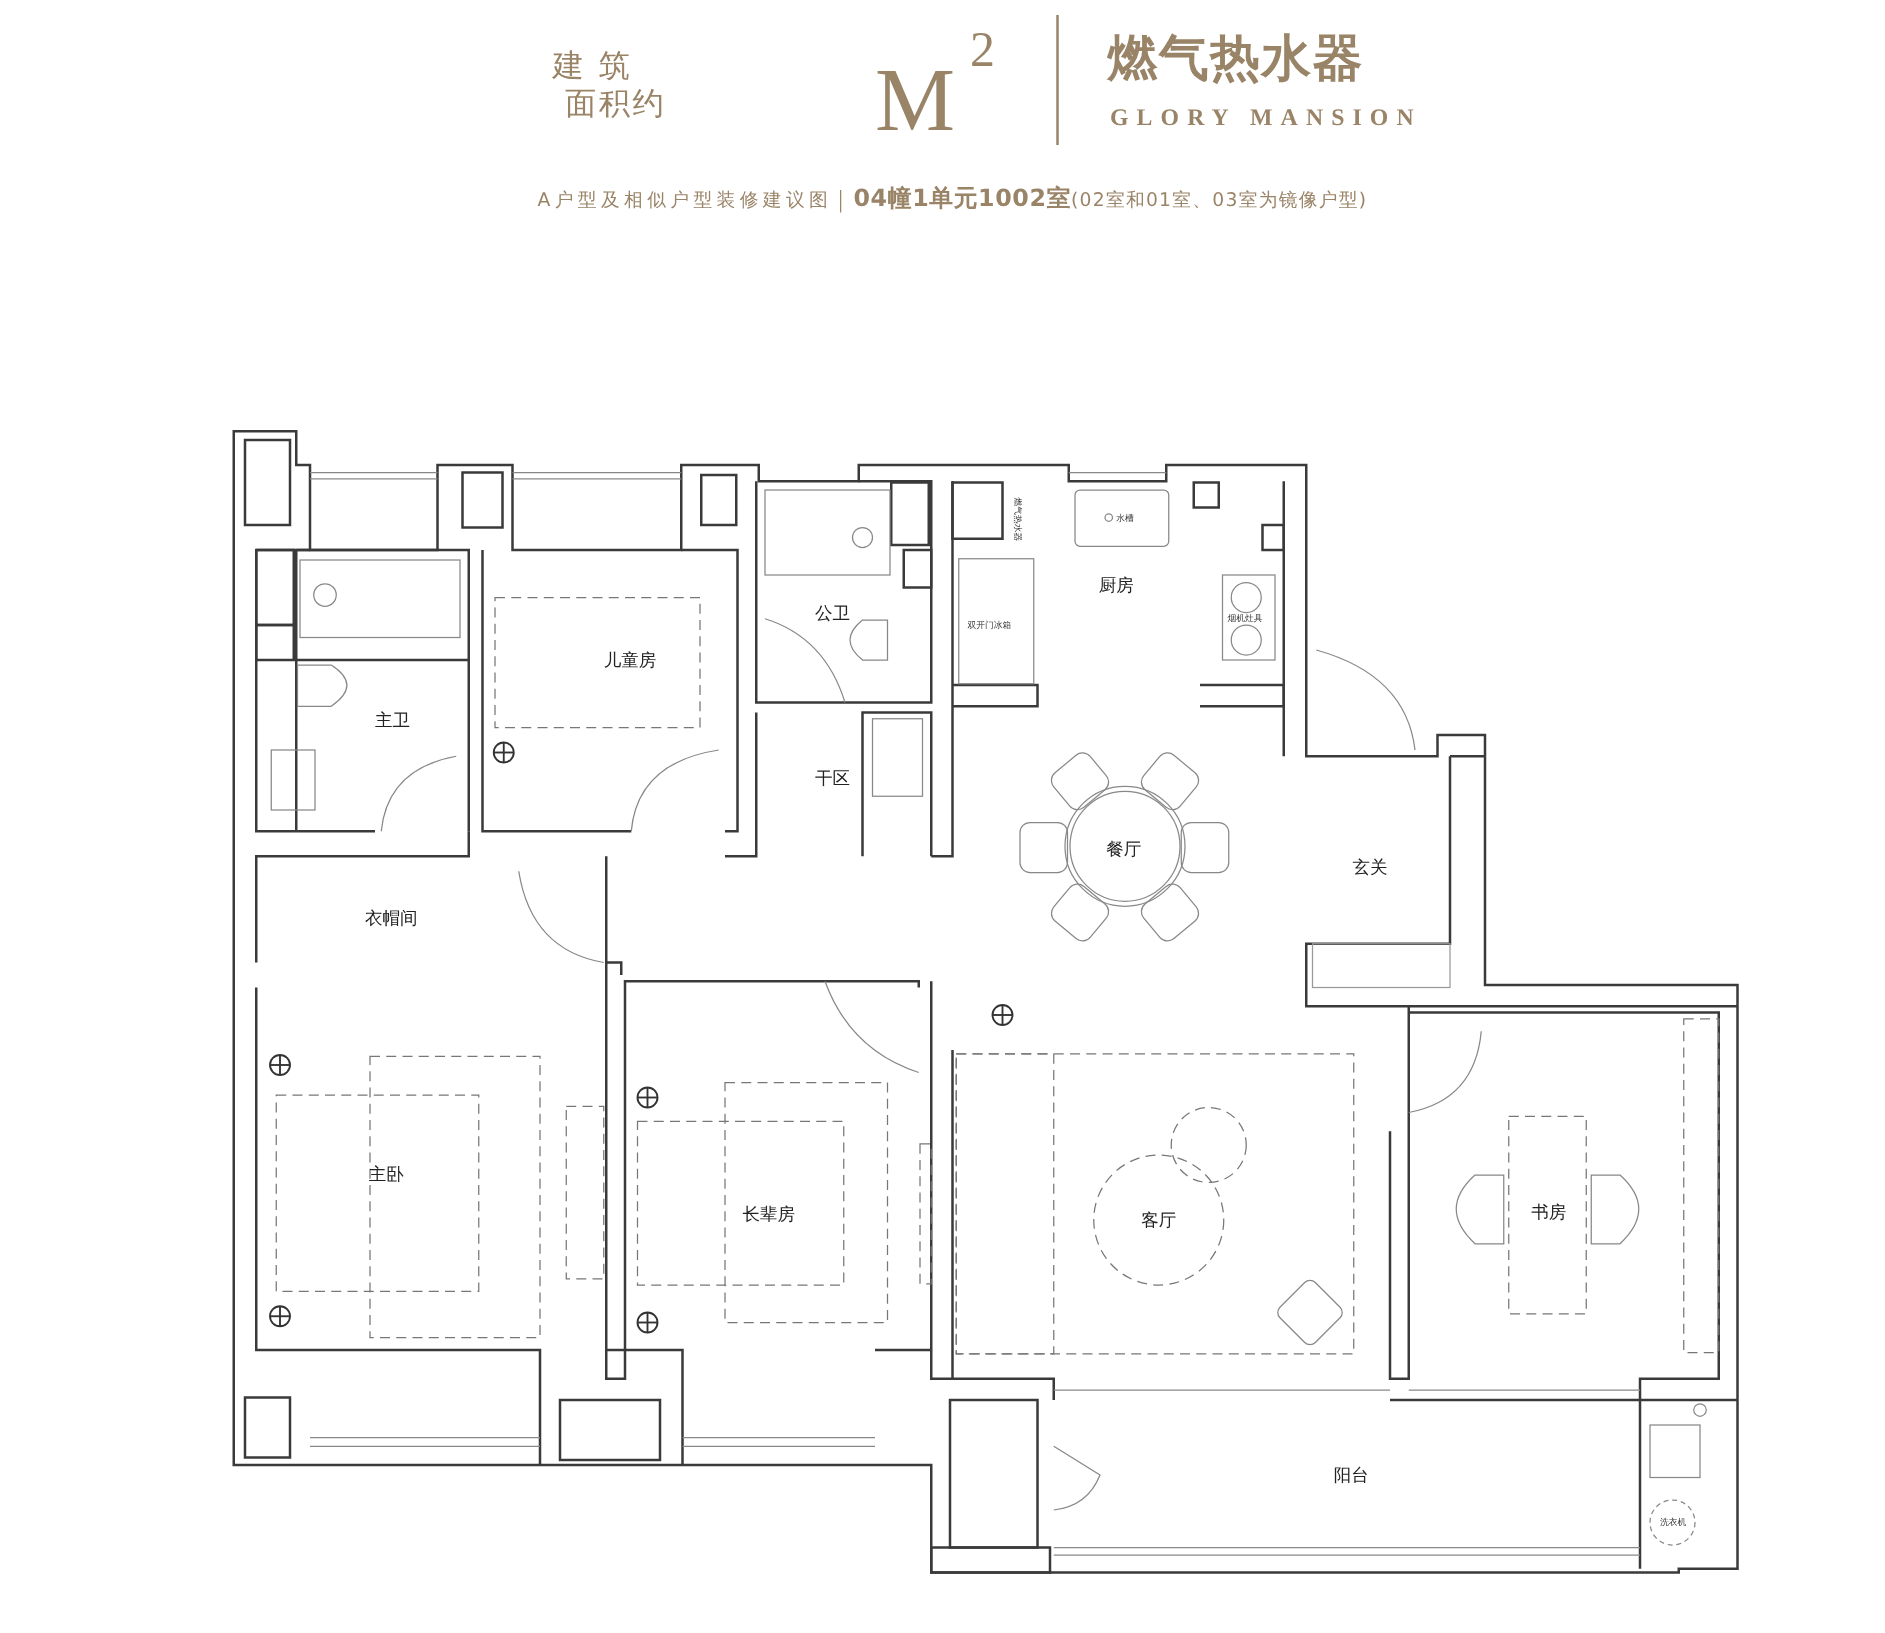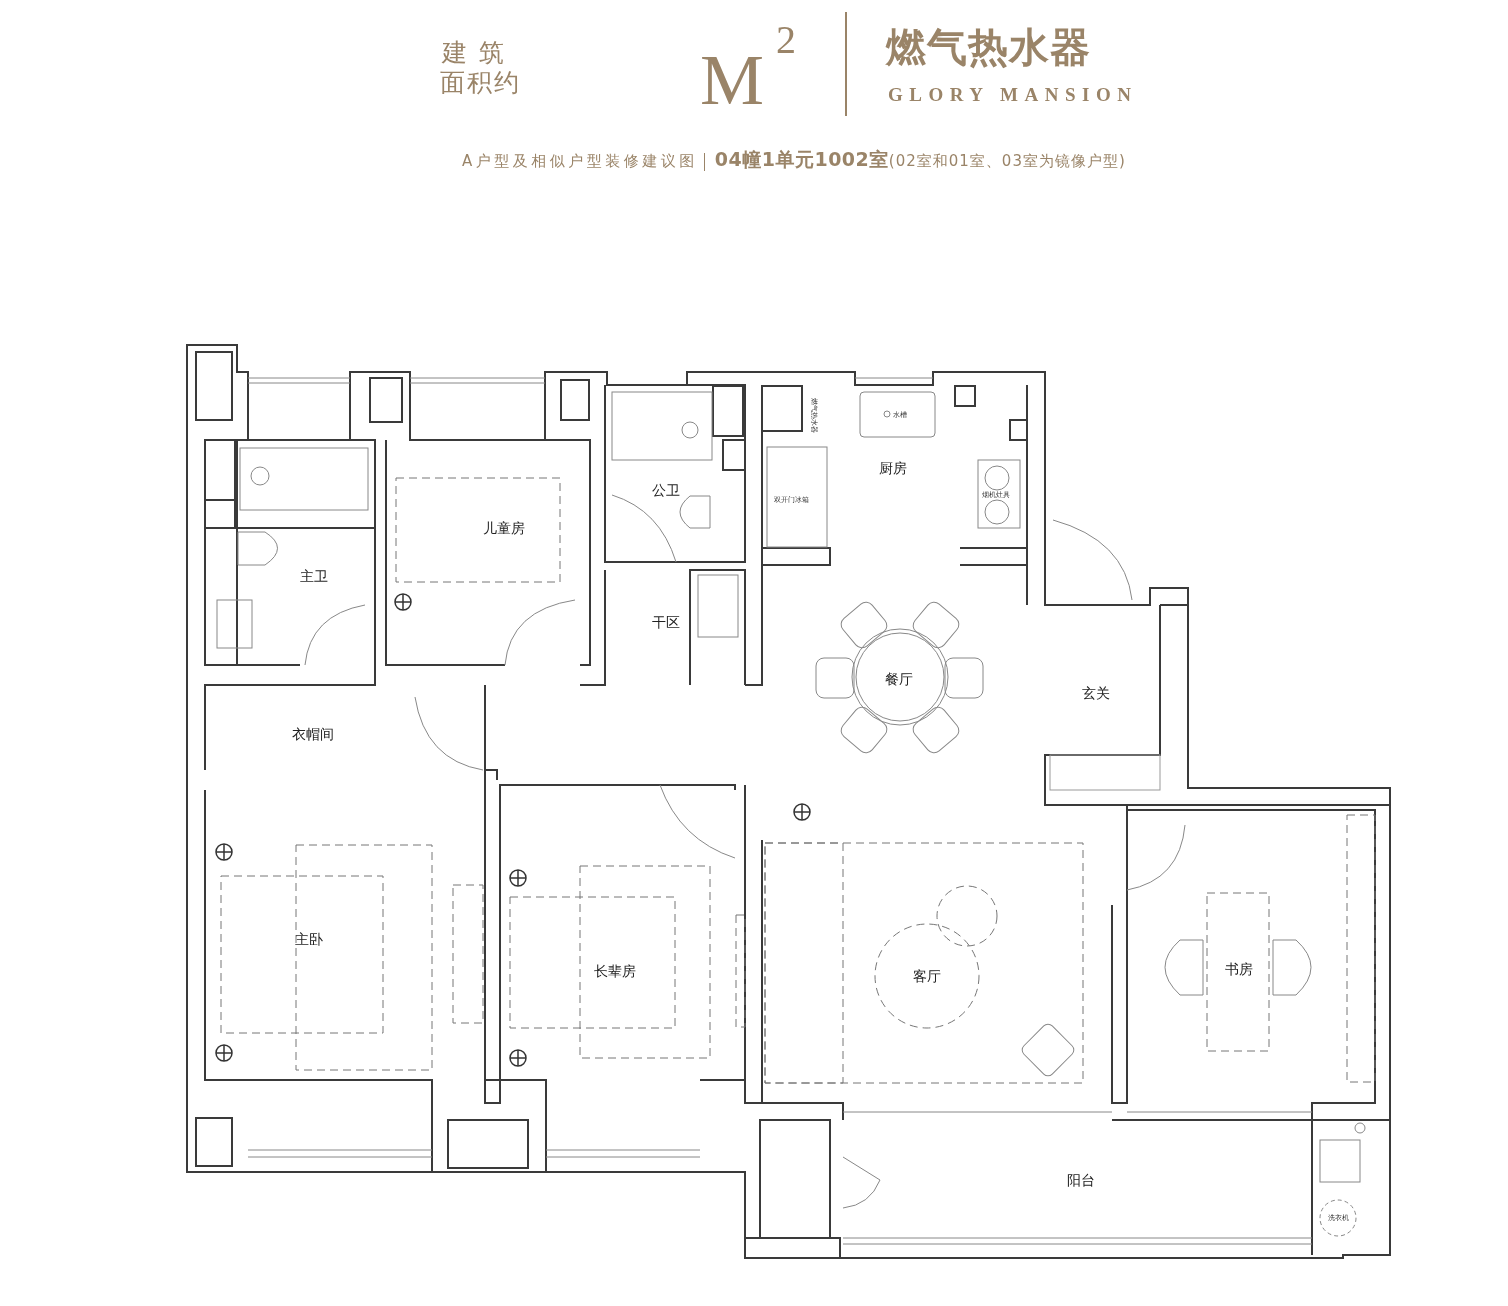--- a/index.html
+++ b/index.html
@@ -5,35 +5,35 @@
   html, body { margin:0; padding:0; background:#ffffff; }
   body { width:1508px; height:1306px; position:relative; overflow:hidden; font-family:"DejaVu Sans", sans-serif; }
   .header { position:absolute; left:0; top:0; width:1352px; height:200px; }
   .label-cn { position:absolute; color:#9a8468; font-family:"DejaVu Serif", serif; font-size:25px; letter-spacing:2px; }
   .area-num { position:absolute; left:540px; top:4px; color:#9a8468; font-family:"Liberation Serif", serif; font-size:112px; line-height:112px; letter-spacing:-4px; }
   .area-unit { position:absolute; left:700px; top:44px; color:#9a8468; font-family:"Liberation Serif", serif; font-size:72px; line-height:72px; }
   .area-sup { position:absolute; left:776px; top:20px; color:#9a8468; font-family:"Liberation Serif", serif; font-size:40px; line-height:40px; }
   .vbar { position:absolute; left:845px; top:12px; width:2px; height:104px; background:#9a8468; }
   .layout-title { position:absolute; left:886px; top:24px; color:#9a8468; font-family:"DejaVu Sans", sans-serif; font-size:40px; line-height:46px; font-weight:bold; letter-spacing:1px; }
   .brand-en { position:absolute; left:888px; top:84px; color:#9a8468; font-family:"Liberation Serif", serif; font-size:19px; letter-spacing:6.5px;font-weight:bold; }
-  .sub { position:absolute; left:430px; top:146px; height:26px; color:#9a8468; font-size:15px; line-height:26px; white-space:nowrap;margin-left:32px; }
+  .sub { position:absolute; left:430px; top:146px; height:26px; color:#9a8468; font-size:15px; line-height:26px; white-space:nowrap; }
   .sub .a { letter-spacing:3.5px; }
   .sub .sep { display:inline-block; width:1px; height:18px; background:#9a8468; vertical-align:middle; margin:0 10px 0 6px; }
   .sub .b { font-weight:bold; font-size:19px; letter-spacing:0.5px; }
   .sub .c { font-size:15px; letter-spacing:1px; }
   .plan { position:absolute; left:0; top:0; }
   .room { font-family:"DejaVu Sans", sans-serif; font-size:14px; fill:#222; }
   .small { font-family:"DejaVu Sans", sans-serif; font-size:7px; fill:#333; }
 </style>
 </head>
 <body>
 
 <div class="header">
   <div class="label-cn" style="left:442px; top:36px;">建 筑</div>
-  <div class="label-cn" style="left:440px; top:66px;">面积约</div>
+  <div class="label-cn" style="left:452px; top:66px;">面积约</div>
   <div class="area-unit">M</div>
   <div class="area-sup">2</div>
   <div class="vbar"></div>
   <div class="layout-title">燃气热水器</div>
   <div class="brand-en">GLORY MANSION</div>
   <div class="sub">
     <span class="a">A户型及相似户型装修建议图</span><span class="sep"></span><span class="b">04幢1单元1002室</span><span class="c">(02室和01室、03室为镜像户型)</span>
   </div>
 </div>
 

